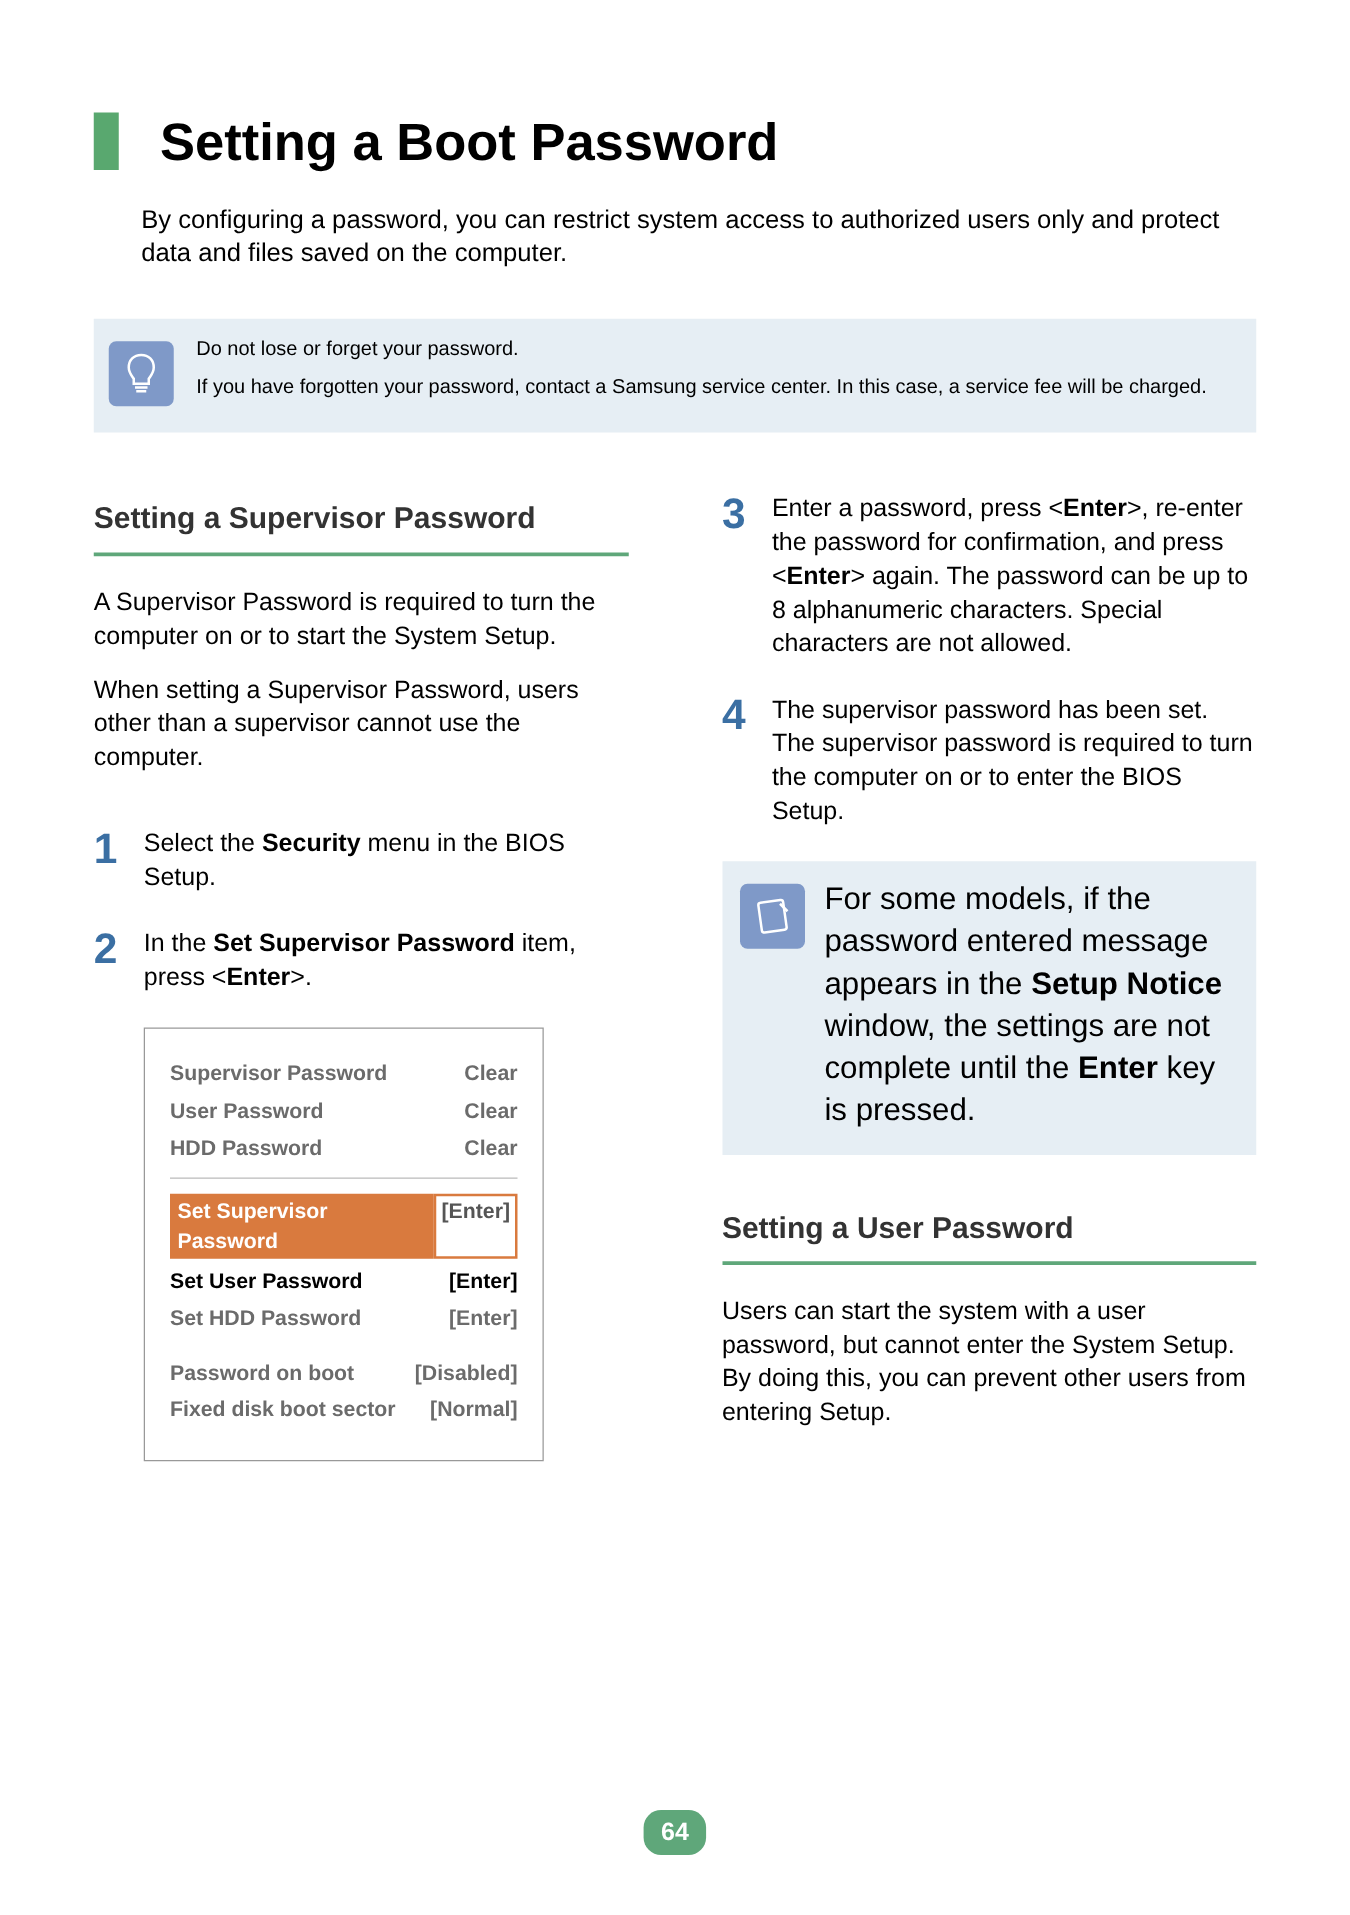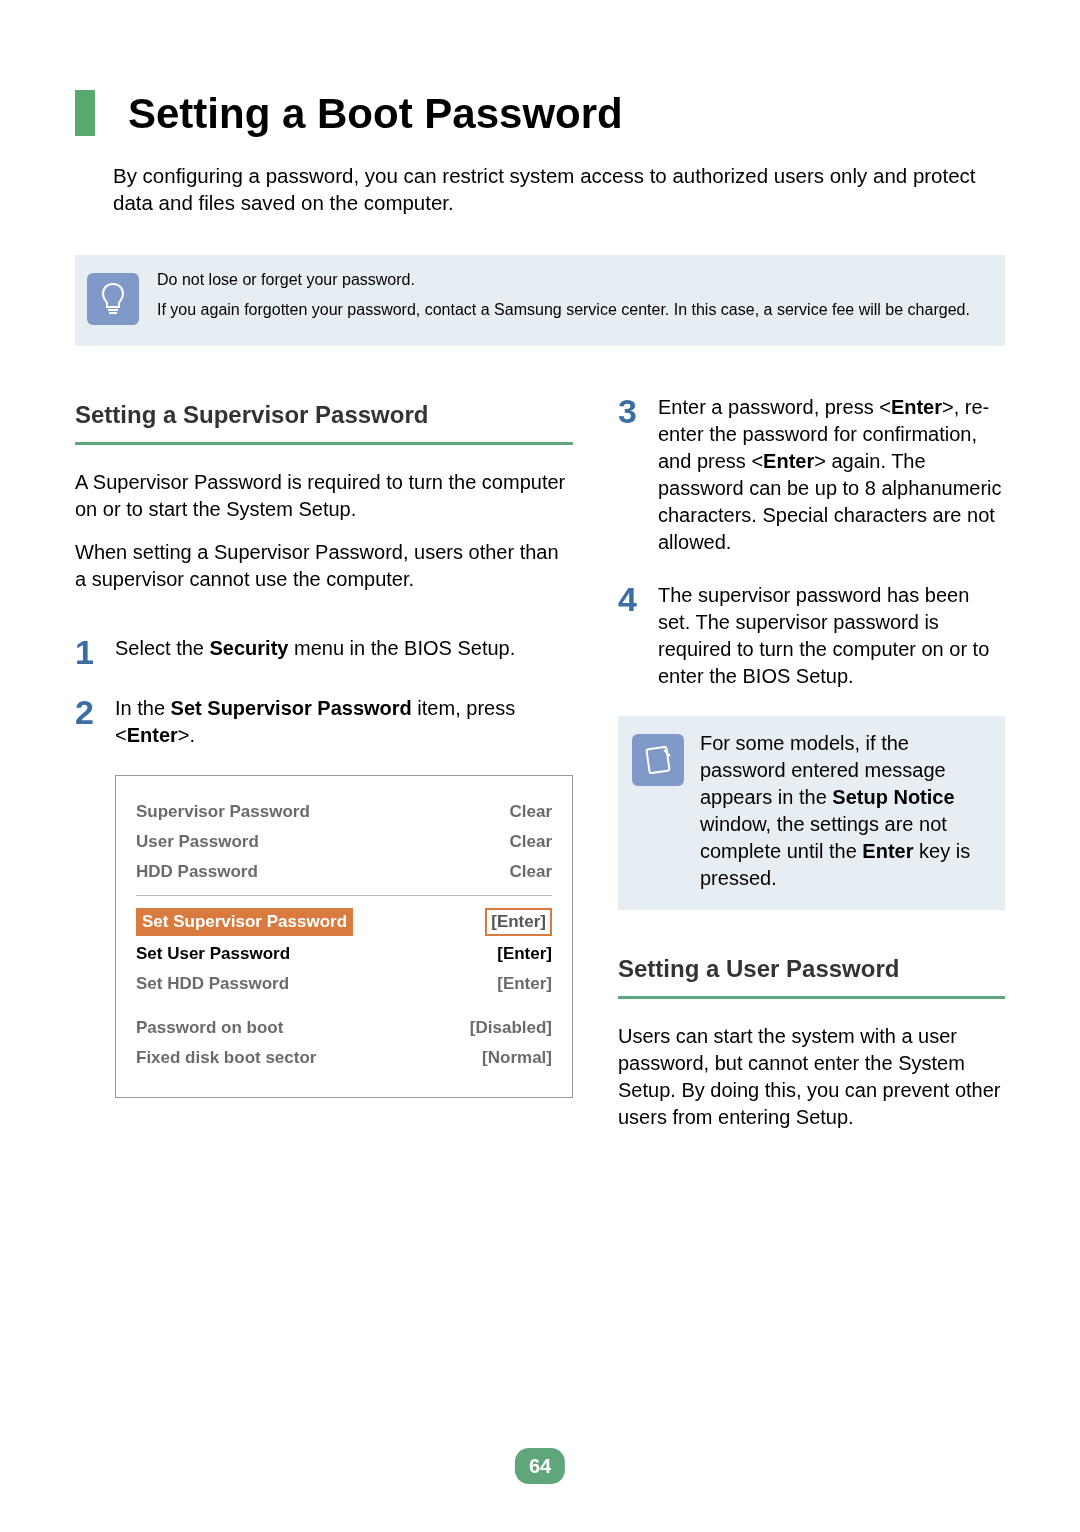--- a/index.html
+++ b/index.html
@@ -30,39 +30,39 @@
     width: 52px; height: 52px;
     background: #7f99c8;
     border-radius: 6px;
     display:flex; align-items:center; justify-content:center;
     flex-shrink:0;
     margin-top:4px;
   }
   .callout-content .callout-title { color: #3b6fa3; font-weight: bold; margin-bottom: 6px; font-size: 20px; }
   .callout-content p { margin-bottom: 8px; font-size: 16px; line-height: 1.35; }
 
-  .columns { display: flex; gap: 45px; margin-top: 52px; }
+  .columns { display: flex; gap: 75px; margin-top: 52px; }
   .col { flex: 1; }
 
   .section-heading {
     font-size: 24px; font-weight: bold; color: #333;
     padding-bottom: 10px;
     border-bottom: 3px solid #5fa77a;
     margin-bottom: 24px;
   }
   .col p.body { margin-bottom: 16px; font-size: 20px; line-height: 1.35; }
 
   .step { display: flex; gap: 14px; margin-bottom: 26px; }
   .step-num { font-size: 34px; font-weight: bold; color: #3b6fa3; line-height: 1; flex-shrink:0; width:26px; }
   .step-text { font-size: 20px; line-height: 1.35; flex:1; }
   .step-text b { font-weight: bold; }
 
   .bios-box {
     border: 1px solid #999;
-    width: 458px;
+    width: 320px;
     margin-left: 40px;
     margin-top: 10px;
     padding: 24px 20px 22px 20px;
     font-family: "Verdana", Arial, sans-serif;
     font-size: 17px;
     font-weight: bold;
     color: #6b6b6b;
   }
   .bios-row { display:flex; justify-content: space-between; margin-bottom: 6px; }
   .bios-divider { border-top: 1px solid #bbb; margin: 12px 0; }
@@ -88,21 +88,21 @@
     margin: 22px 0 42px 0;
   }
   .note-box .icon-box {
     width: 52px; height: 52px;
     background: #7f99c8;
     border-radius: 6px;
     display:flex; align-items:center; justify-content:center;
     flex-shrink:0;
     margin-top:4px;
   }
-  .note-box .note-text { font-size: 20px; line-height: 1.35; }
+  .note-box .note-text { font-size: 25px; line-height: 1.35; }
 
   .page-num {
     position: absolute;
     bottom: 48px;
     left: 50%;
     transform: translateX(-50%);
     background: #5fa77a;
     color: #fff;
     font-weight: bold;
     font-size: 20px;
@@ -125,21 +125,21 @@
 <div class="callout">
   <div class="icon-box">
     <svg width="30" height="34" viewBox="0 0 30 34" fill="none">
       <path d="M15 2 C9 2 5 6 5 12 C5 16 7 18 9 21 L9 25 L21 25 L21 21 C23 18 25 16 25 12 C25 6 21 2 15 2 Z" stroke="#fff" stroke-width="2" fill="none"></path>
       <line x1="10" y1="28" x2="20" y2="28" stroke="#fff" stroke-width="2"></line>
       <line x1="11" y1="31" x2="19" y2="31" stroke="#fff" stroke-width="2"></line>
     </svg>
   </div>
   <div class="callout-content">
     <p>Do not lose or forget your password.</p>
-    <p>If you again forgotten your password, contact a Samsung service center. In this case, a service fee will be charged.</p>
+    <p>If you have forgotten your password, contact a Samsung service center. In this case, a service fee will be charged.</p>
   </div>
 </div>
 
 <div class="columns">
 
   <div class="col">
     <h2 class="section-heading">Setting a Supervisor Password</h2>
     <p class="body">A Supervisor Password is required to turn the computer on or to start the System Setup.</p>
     <p class="body" style="margin-bottom:42px">When setting a Supervisor Password, users other than a supervisor cannot use the computer.</p>
 

